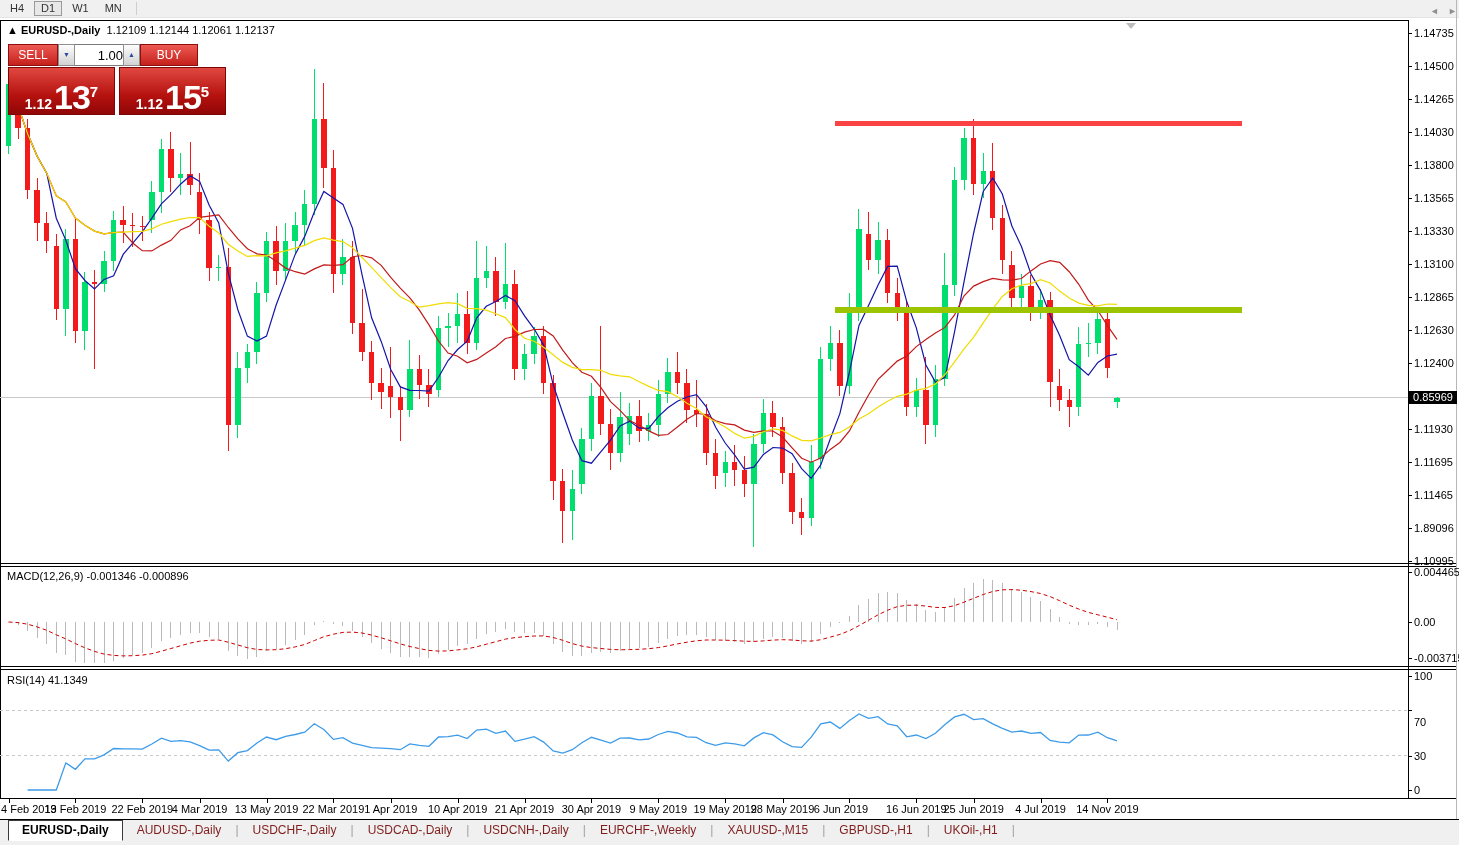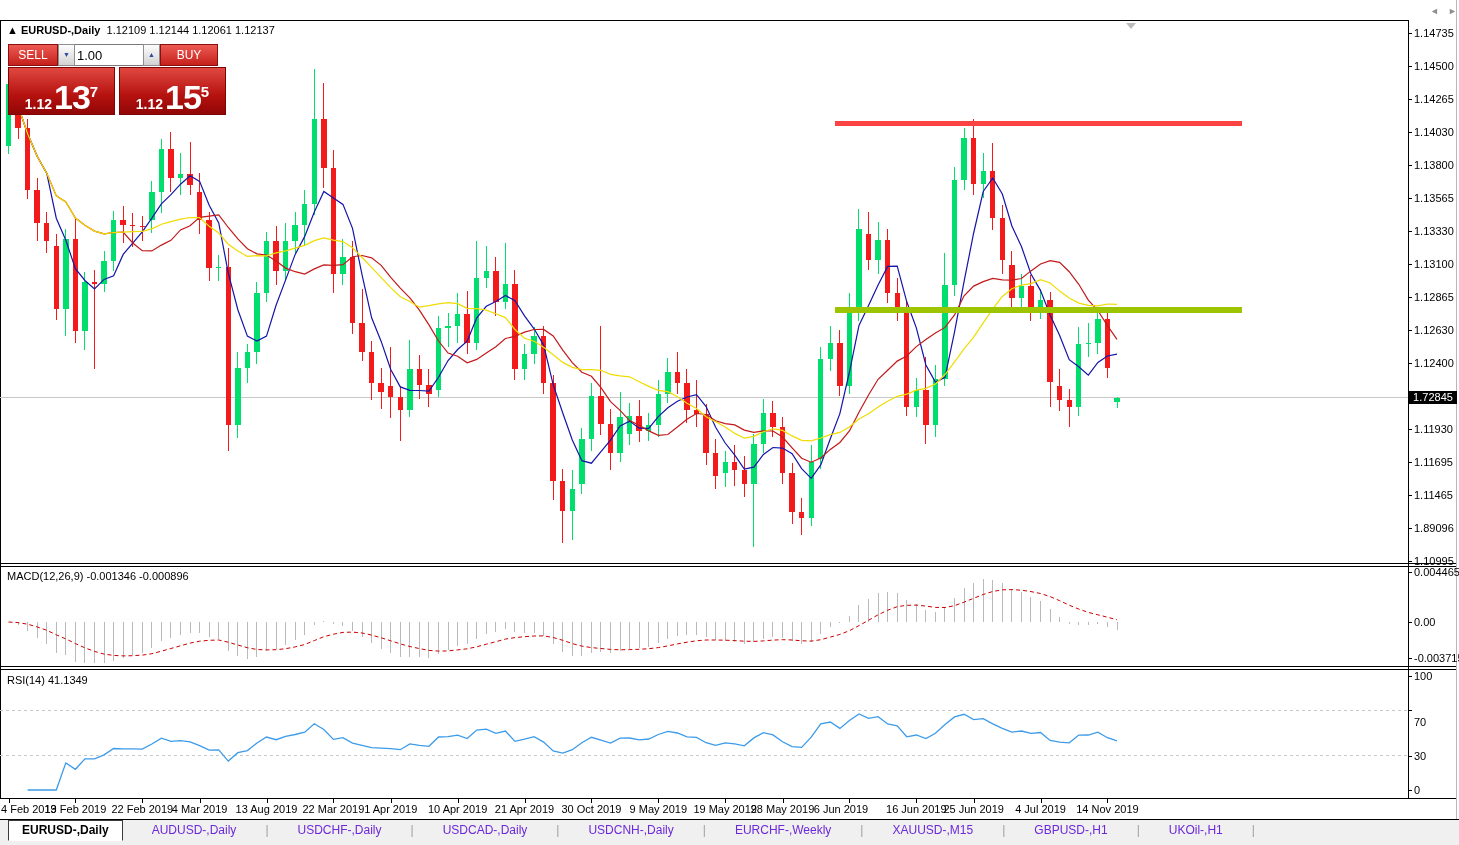--- a/index.html
+++ b/index.html
@@ -35,43 +35,50 @@
              font-size:11px;line-height:13px;text-align:center;}
   
   #trade{position:absolute;left:8px;top:44px;width:218px;}
   #trade-top{display:flex;height:22px;}
   .tbtn{background:linear-gradient(#ec5a52,#c6211c);border:1px solid #8c0f0f;color:#fff;
         font-size:12px;text-align:center;line-height:20px;box-sizing:border-box;cursor:pointer;}
   #sell-btn{width:50px;}
   #buy-btn{width:58px;}
   .spin{width:17px;background:linear-gradient(#fdfdfd,#d2d2d2);border:1px solid #8f8f8f;
         box-sizing:border-box;color:#2b4a9e;font-size:7px;text-align:center;line-height:20px;cursor:pointer;}
-  #vol{width:68px;border:1px solid #7a7a7a;border-left:none;border-right:none;box-sizing:border-box;
-       text-align:left;padding-right:12px;font-size:13px;font-family:inherit;outline:none;}
+  #vol{width:48px;border:1px solid #7a7a7a;border-left:none;border-right:none;box-sizing:border-box;
+       text-align:right;padding-right:0;font-size:13px;font-family:inherit;outline:none;}
   #trade-bottom{display:flex;margin-top:1px;height:48px;gap:4px;}
   .ptile{flex:1;background:linear-gradient(#e0473f,#b5120f 60%,#900606);border:1px solid #7c0606;
          color:#fff;display:flex;align-items:flex-end;justify-content:center;
          padding-bottom:3px;box-sizing:border-box;cursor:pointer;}
   .ptile .base{font-size:14px;font-weight:700;margin-right:2px;line-height:14px;}
   .ptile .big{font-size:34px;font-weight:700;line-height:28px;letter-spacing:-1px;text-align:center;}
   .ptile .sup{font-size:15px;font-weight:700;position:relative;top:-14px;line-height:10px;}
   
   #tabbar{position:absolute;left:0;top:819px;width:1459px;height:26px;background:#f0f0f0;
           border-top:1px solid #000;display:flex;align-items:flex-start;}
-  .tab{padding:3px 29px;color:#6d28d9;font-size:12px;white-space:nowrap;cursor:pointer;}
+  .tab{padding:3px 14px;color:#7f1d1d;font-size:12px;white-space:nowrap;cursor:pointer;}
   .tab.active{background:#fff;border:1px solid #3a3a3a;border-bottom:1px solid #fff;
               color:#000;font-weight:700;margin-left:8px;padding:2px 13px 3px 13px;}
   .tabsep{color:#a0a0a0;padding-top:3px;font-size:12px;}
   .tab-scroll{position:absolute;top:6px;color:#8f8f8f;font-size:9px;cursor:pointer;}
 </style>
 </head>
 <body>
 
 <div id="root">
 
+  <div id="toolbar">
+      <div class="tfbtn">H4</div>
+      <div class="tfbtn active">D1</div>
+      <div class="tfbtn">W1</div>
+      <div class="tfbtn">MN</div>
+      <div class="tbsep" style="margin-left: 8px;"></div>
+    </div>
 
   <div id="chartframe"></div>
   <div class="hsep" style="top:563px"></div>
   <div class="hsep" style="top:566px"></div>
   <div class="hsep" style="top:666px"></div>
   <div class="hsep" style="top:669px"></div>
   <div class="hsep" style="top:798px"></div>
   <div id="vaxis-line"></div>
   <div id="right-edge"></div>
 
@@ -523,50 +530,50 @@
       <div class="axis-label" style="top: 784px;">0</div>
       <div class="date-tick" style="left: 8.5px;"></div>
       <div class="date-label" style="left: 1px; text-align: left;">4 Feb 2019</div>
       <div class="date-tick" style="left: 75.3922px;"></div>
       <div class="date-label" style="left: 33.3922px;">13 Feb 2019</div>
       <div class="date-tick" style="left: 142.284px;"></div>
       <div class="date-label" style="left: 100.284px;">22 Feb 2019</div>
       <div class="date-tick" style="left: 199.621px;"></div>
       <div class="date-label" style="left: 157.621px;">4 Mar 2019</div>
       <div class="date-tick" style="left: 266.513px;"></div>
-      <div class="date-label" style="left: 224.513px;">13 Aug 2019</div>
+      <div class="date-label" style="left: 224.513px;">13 May 2019</div>
       <div class="date-tick" style="left: 333.405px;"></div>
       <div class="date-label" style="left: 291.405px;">22 Mar 2019</div>
       <div class="date-tick" style="left: 390.741px;"></div>
       <div class="date-label" style="left: 348.741px;">1 Apr 2019</div>
       <div class="date-tick" style="left: 457.634px;"></div>
       <div class="date-label" style="left: 415.634px;">10 Apr 2019</div>
       <div class="date-tick" style="left: 524.526px;"></div>
       <div class="date-label" style="left: 482.526px;">21 Apr 2019</div>
       <div class="date-tick" style="left: 591.418px;"></div>
-      <div class="date-label" style="left: 549.418px;">30 Oct 2019</div>
+      <div class="date-label" style="left: 549.418px;">30 Apr 2019</div>
       <div class="date-tick" style="left: 658.31px;"></div>
       <div class="date-label" style="left: 616.31px;">9 May 2019</div>
       <div class="date-tick" style="left: 725.203px;"></div>
       <div class="date-label" style="left: 683.203px;">19 May 2019</div>
       <div class="date-tick" style="left: 782.539px;"></div>
       <div class="date-label" style="left: 740.539px;">28 May 2019</div>
       <div class="date-tick" style="left: 849.431px;"></div>
       <div class="date-label" style="left: 799px;">6 Jun 2019</div>
       <div class="date-tick" style="left: 916.323px;"></div>
       <div class="date-label" style="left: 874.323px;">16 Jun 2019</div>
       <div class="date-tick" style="left: 973.659px;"></div>
       <div class="date-label" style="left: 931.659px;">25 Jun 2019</div>
       <div class="date-tick" style="left: 1040.55px;"></div>
       <div class="date-label" style="left: 998.552px;">4 Jul 2019</div>
       <div class="date-tick" style="left: 1107.44px;"></div>
       <div class="date-label" style="left: 1065.44px;">14 Nov 2019</div>
     </div>
 
-  <div id="price-tag" style="top: 391px;">1.72845</div>
+  <div id="price-tag" style="top: 391px;">0.85969</div>
 
   <div id="tabbar">
       <div class="tab active">EURUSD-,Daily</div>
       <div class="tab">AUDUSD-,Daily</div>
       <div class="tabsep">|</div>
       <div class="tab">USDCHF-,Daily</div>
       <div class="tabsep">|</div>
       <div class="tab">USDCAD-,Daily</div>
       <div class="tabsep">|</div>
       <div class="tab">USDCNH-,Daily</div>

